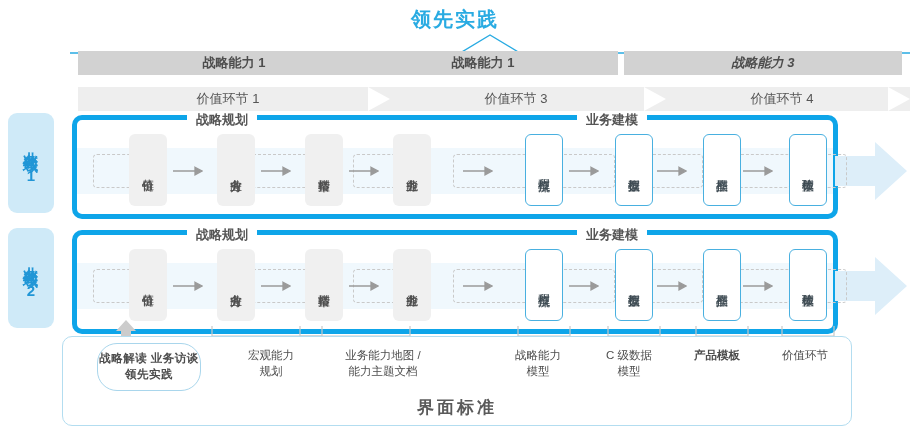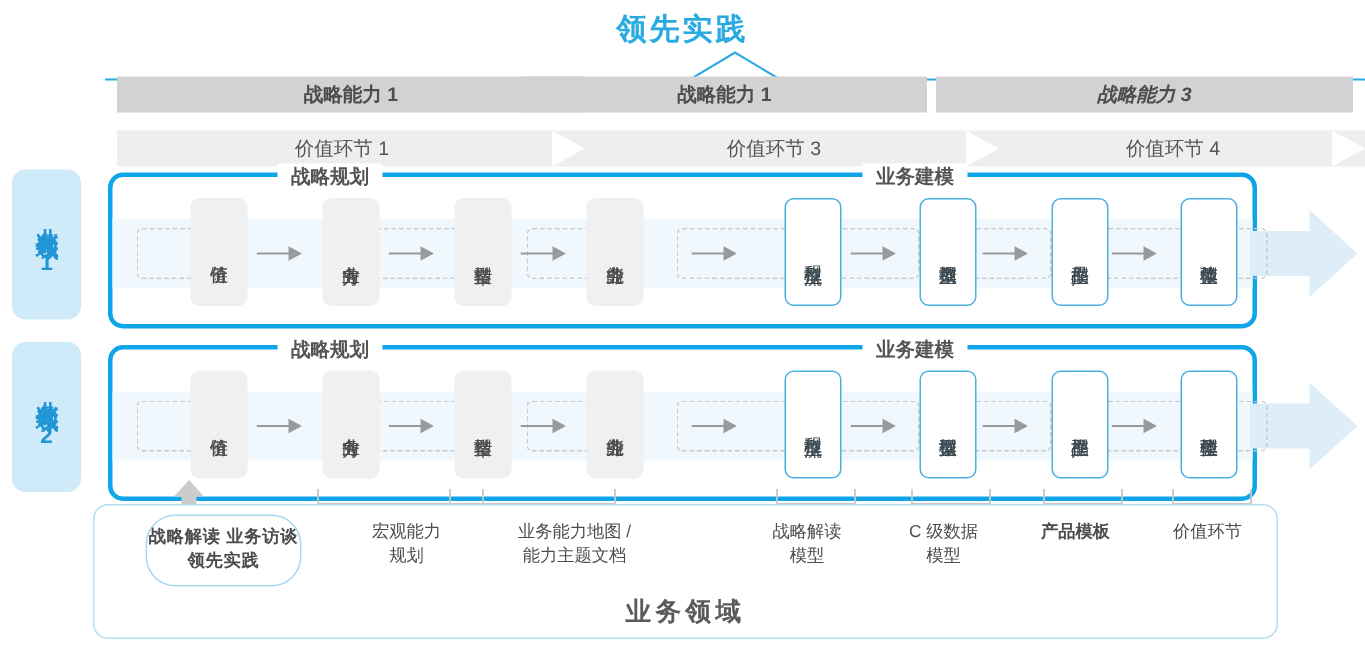--- a/index.html
+++ b/index.html
@@ -50,21 +50,21 @@
   }
   .side-label span {
     writing-mode: vertical-rl; text-orientation: upright;
     font-size: 15px; font-weight: bold; color: #2196d6;
     letter-spacing: 2px; line-height: 1;
   }
 
   
   .domain-row {
     position: absolute; left: 72px; width: 766px; height: 104px;
-    border: 3px solid #0ea5e9; border-radius: 10px; background: #ffffff;
+    border: 5px solid #0ea5e9; border-radius: 10px; background: #ffffff;
   }
   .band {
     position: absolute; left: 0; top: 28px; height: 46px; width: 100%;
     background: #f0f8fd;
   }
   .big-arrow {
     position: absolute; top: 22px; height: 58px; width: 72px;
     left: 758px; background: #ddeef9;
     clip-path: polygon(0 14px, 40px 14px, 40px 0, 100% 50%, 40px 100%, 40px 44px, 0 44px);
   }
@@ -295,22 +295,22 @@
   </svg>
 
   <div class="footer">
     <div class="tool-chip">战略解读
 业务访谈
 领先实践</div>
     <div class="tool-label" style="left:240px;width:160px;">业务能力地图 /
 能力主题文档</div>
     <div class="tool-label" style="left:148px;width:120px;">宏观能力
 规划</div>
-    <div class="tool-label" style="left:420px;width:110px;">战略解读
+    <div class="tool-label" style="left:420px;width:110px;">战略能力
 模型</div>
     <div class="tool-label" style="left:512px;width:108px;">C 级数据
 模型</div>
     <div class="tool-label" style="left:600px;width:108px;font-weight:bold;">产品模板</div>
     <div class="tool-label" style="left:688px;width:108px;">价值环节</div>
-    <div class="footer-title">业务领域</div>
+    <div class="footer-title">界面标准</div>
   </div>
 
 </div>
 
 </body></html>

